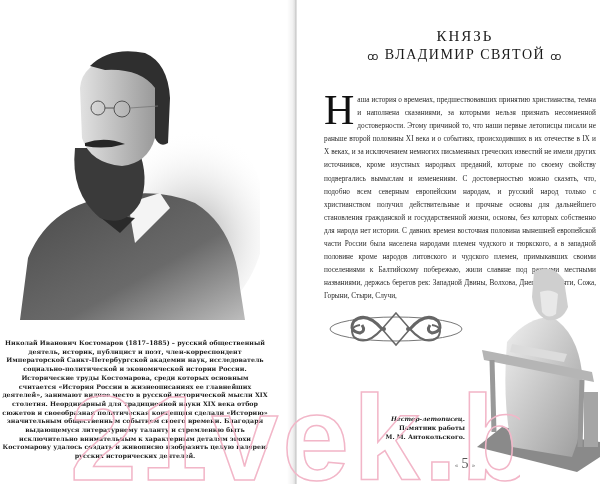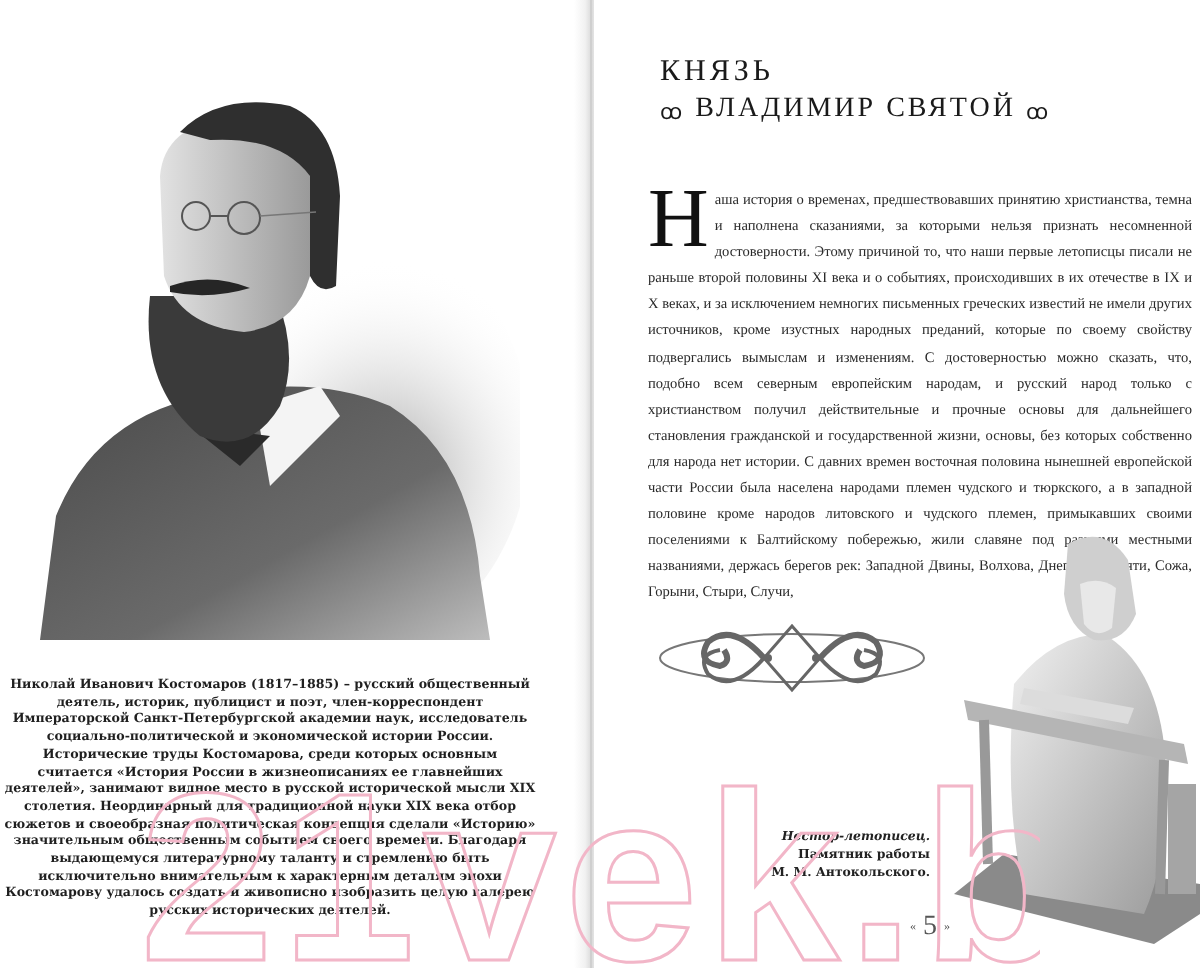--- a/index.html
+++ b/index.html
@@ -17,23 +17,23 @@
 
   
   .portrait { position: absolute; left: 10px; top: 28px; width: 250px; height: 292px; }
   .portrait svg { width: 100%; height: 100%; }
 
   .caption-left { position: absolute; left: 2px; top: 339px; width: 266px; text-align: center;
     font-family: "DejaVu Serif", serif; font-weight: bold; font-size: 6.3px; line-height: 8.7px; color: #1f1f1f; }
   .caption-left p { margin: 0; }
 
   
-  .chapter-title { position: absolute; left: 330px; top: 28px; width: 270px; text-align: left;
+  .chapter-title { position: absolute; left: 330px; top: 28px; width: 270px; text-align: center;
     font-family: "Liberation Serif", serif; font-size: 15px; letter-spacing: 2px; color: #1a1a1a; }
-  .chapter-subtitle { position: absolute; left: 330px; top: 47px; width: 270px; text-align: left;
+  .chapter-subtitle { position: absolute; left: 330px; top: 47px; width: 270px; text-align: center;
     font-family: "Liberation Serif", serif; font-size: 14px; letter-spacing: 1.5px; color: #1a1a1a; }
   .orn-glyph { font-size: 11px; vertical-align: middle; }
 
   .body-text { position: absolute; left: 324px; top: 93px; width: 272px;
     font-family: "Liberation Serif", serif; font-size: 7.3px; line-height: 13.1px; color: #2a2a2a;
     text-align: justify; }
   .dropcap { float: left; font-family: "Liberation Serif", serif; font-size: 42px; line-height: 33px;
     margin-right: 3px; margin-top: 1px; color: #111; }
 
   .ornament { position: absolute; left: 326px; top: 305px; width: 140px; height: 48px; }

